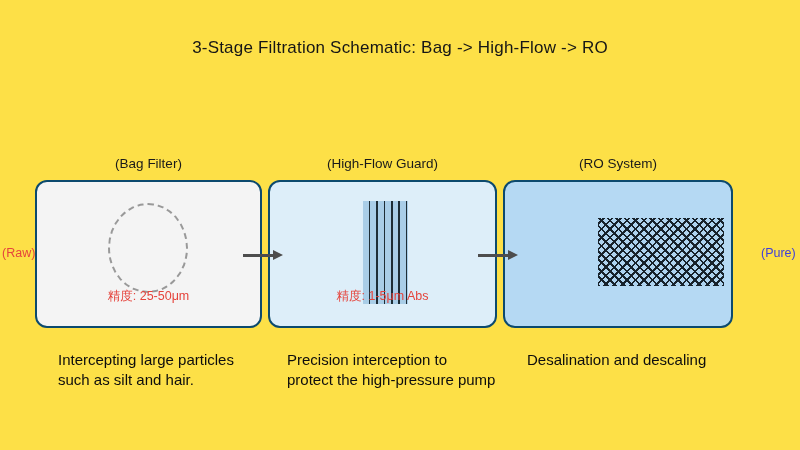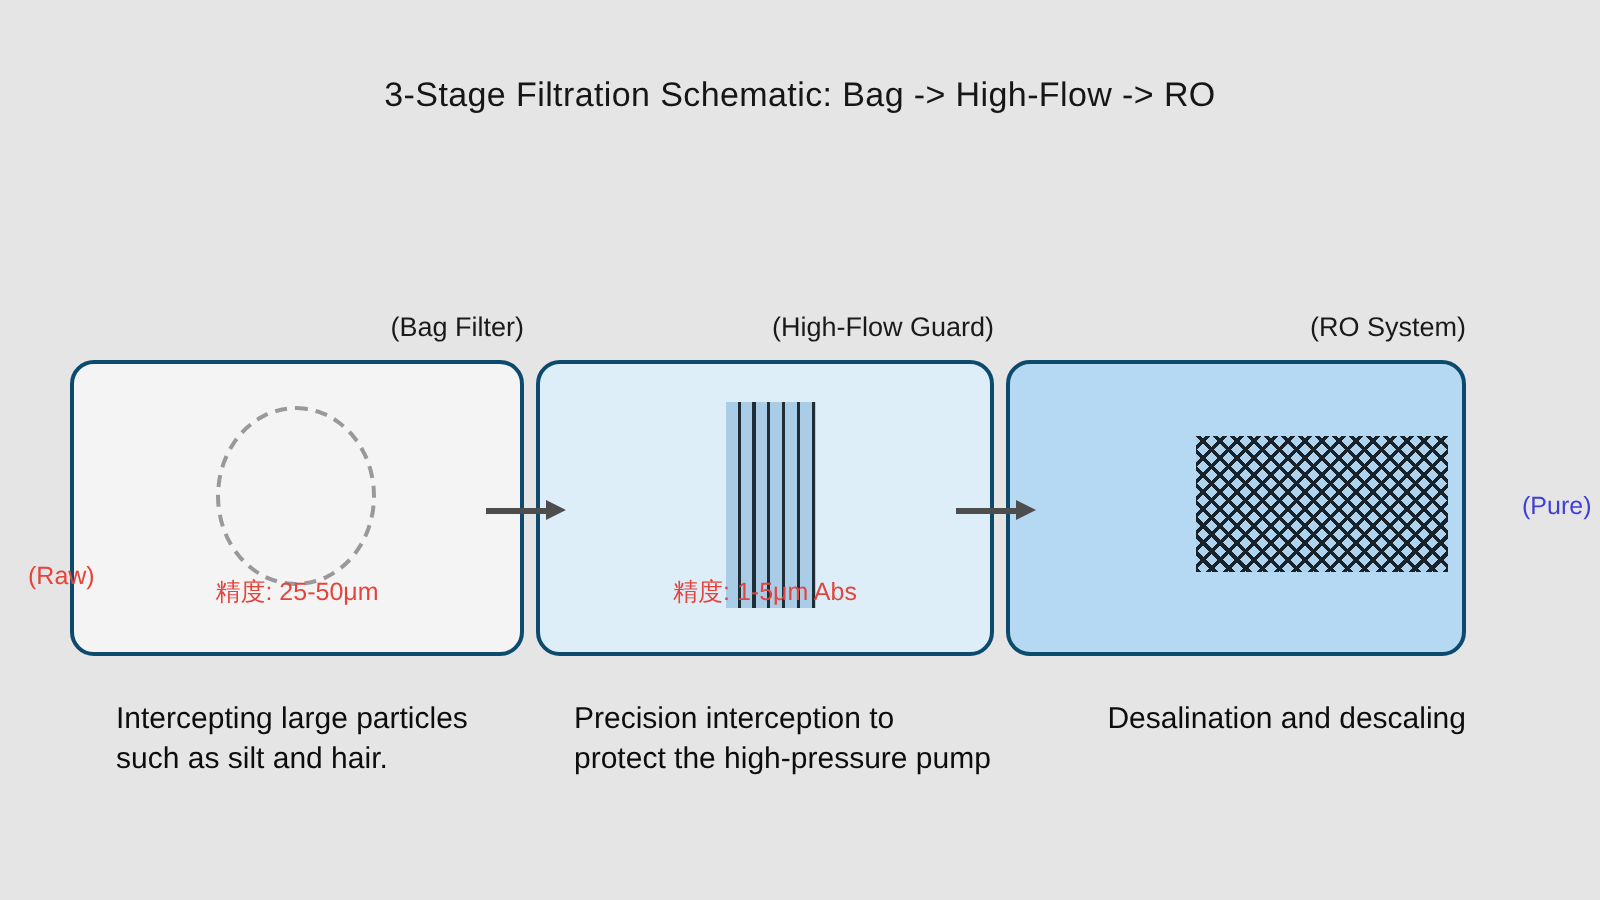--- a/index.html
+++ b/index.html
@@ -1,25 +1,25 @@
 <!DOCTYPE html>
 <html><head>
 <meta charset="utf-8">
 <style>
   html,body{margin:0;padding:0;background:#ffffff;}
   .canvas{
-    position:relative;width:800px;height:450px;background:#e5e5e5;overflow:hidden;
+    position:relative;width:800px;height:450px;background:#fde047;overflow:hidden;
     font-family:"Liberation Sans", sans-serif;color:#111;
   }
   .title{
     position:absolute;left:0;top:38px;width:800px;text-align:center;
     font-size:17px;font-weight:500;letter-spacing:.2px;color:#161616;
   }
   .stage-header{
-    position:absolute;top:156px;height:18px;text-align:right;
+    position:absolute;top:156px;height:18px;text-align:center;
     font-size:13.5px;color:#1a1a1a;
   }
   .hdr1{left:35px;width:227px;}
   .hdr2{left:268px;width:229px;}
   .hdr3{left:503px;width:230px;}
   .stage-box{
     position:absolute;top:180px;height:148px;border:2px solid #0c4a6e;border-radius:12px;
     box-sizing:border-box;
   }
   .box1{left:35px;width:227px;background:#f4f4f4;}
@@ -38,36 +38,36 @@
     background:
       repeating-linear-gradient(45deg, #17222b 0px, #17222b 1.8px, rgba(0,0,0,0) 1.8px, rgba(0,0,0,0) 6px),
       repeating-linear-gradient(-45deg, #17222b 0px, #17222b 1.8px, rgba(0,0,0,0) 1.8px, rgba(0,0,0,0) 6px),
       #aed3ef;
   }
   .precision{
     position:absolute;left:0;right:0;top:106px;text-align:center;z-index:2;
     font-size:12.5px;color:#e5443c;
   }
   .flow-label{position:absolute;top:246px;font-size:12.5px;}
-  .raw-label{left:14px;color:#e5443c;margin-top:35px;}
+  .raw-label{left:2px;color:#e5443c;}
   .pure-label{left:761px;color:#3e3edb;text-align:right;}
   .arrow{position:absolute;top:249px;display:flex;align-items:center;height:12px;}
   .arrow1{left:243px;}
   .arrow2{left:478px;}
   .arrow-line{width:31px;height:3px;background:#4d4d4d;}
   .arrow-head{
     width:0;height:0;margin-left:-1px;
     border-left:10px solid #4d4d4d;border-top:5.5px solid transparent;border-bottom:5.5px solid transparent;
   }
   .caption{
     position:absolute;top:350px;font-size:15px;line-height:20px;font-weight:500;color:#0d0d0d;
   }
   .cap1{left:58px;width:240px;text-align:left;}
   .cap2{left:287px;width:240px;text-align:left;}
-  .cap3{left:527px;width:206px;text-align:right;}
+  .cap3{left:527px;width:206px;text-align:left;}
 </style>
 </head>
 <body>
 
 <div class="canvas">
 
   <div class="title">3-Stage Filtration Schematic: Bag -&gt; High-Flow -&gt; RO</div>
 
   <div class="stage-header hdr1">(Bag Filter)</div>
   <div class="stage-header hdr3">(RO System)</div>

